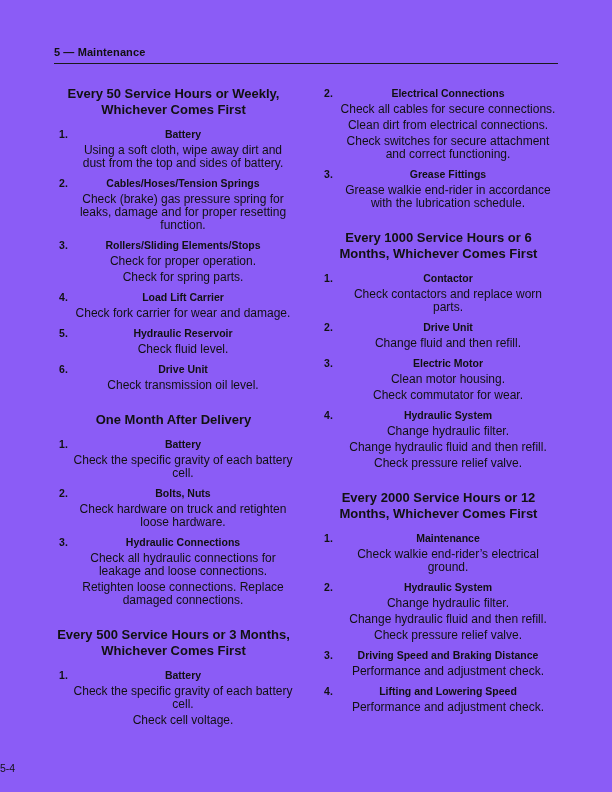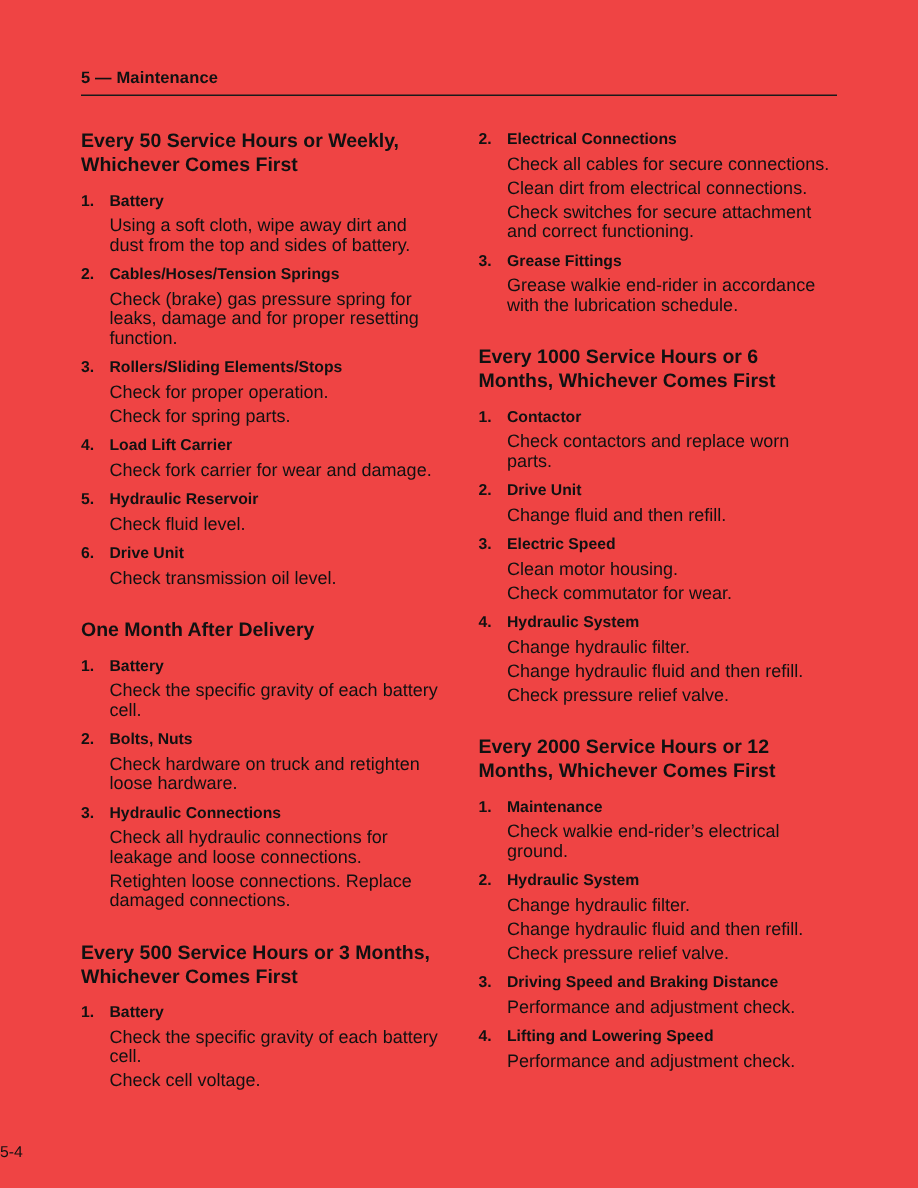--- a/index.html
+++ b/index.html
@@ -5,21 +5,21 @@
   html, body {
     margin: 0;
     padding: 0;
     background: #9a9a9a;
   }
   .page {
     position: relative;
     width: 612px;
     height: 792px;
     margin: 0 auto;
-    background: #ef4444;
+    background: #8b5cf6;
     font-family: "Liberation Sans", sans-serif;
     color: #111111;
     box-sizing: border-box;
     padding: 46px 54px 0 54px;
     overflow: hidden;
   }
   .header-text {
     font-size: 11px;
     font-weight: bold;
     padding-bottom: 5px;
@@ -27,20 +27,21 @@
   }
   .header-rule {
     border: none;
     border-top: 1.5px solid #1a1a1a;
     margin: 0 0 22px 0;
   }
   .columns {
     display: flex;
     gap: 26px;
     align-items: flex-start;
+    text-align: center;
   }
   .col {
     flex: 1 1 0;
     min-width: 0;
   }
   .section {
     margin: 0 0 14px 0;
   }
   .section-title {
     font-size: 13px;
@@ -207,21 +208,21 @@
           <div class="item">
             <div class="item-head">
               <span class="item-num">2.</span>
               <span class="item-title">Drive Unit</span>
             </div>
             <p class="item-line">Change fluid and then refill.</p>
           </div>
           <div class="item">
             <div class="item-head">
               <span class="item-num">3.</span>
-              <span class="item-title">Electric Speed</span>
+              <span class="item-title">Electric Motor</span>
             </div>
             <p class="item-line">Clean motor housing.</p>
             <p class="item-line">Check commutator for wear.</p>
           </div>
           <div class="item">
             <div class="item-head">
               <span class="item-num">4.</span>
               <span class="item-title">Hydraulic System</span>
             </div>
             <p class="item-line">Change hydraulic filter.</p>

